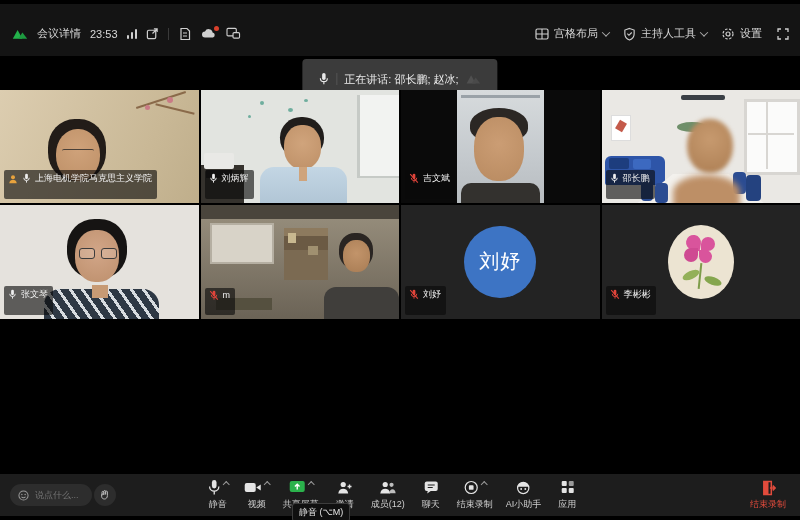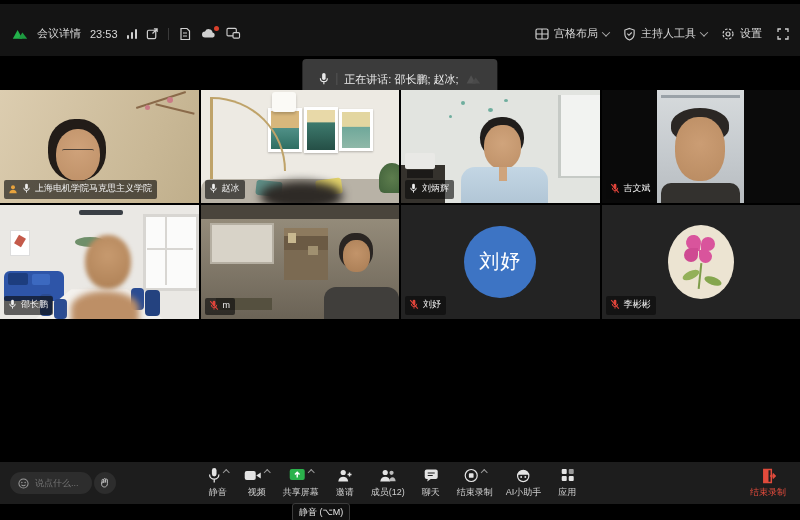--- a/index.html
+++ b/index.html
@@ -20,29 +20,29 @@
   
   #banner{position:absolute;left:50%;top:59px;transform:translateX(-50%);height:40px;
           background:#3b3b3b;border-radius:4px;display:flex;align-items:center;gap:7px;
           padding:0 16px;font-size:11px;color:#ececec;box-shadow:0 1px 3px rgba(0,0,0,.5);}
   
   #grid{position:absolute;left:0;top:90px;width:800px;height:344px;display:grid;
         grid-template-columns:repeat(4,1fr);grid-template-rows:repeat(3,1fr);gap:2px;background:#000;}
   .tile{position:relative;background:#232323;overflow:hidden;}
   .tile.active{outline:2px solid #3fa75f;outline-offset:-2px;}
   .nlabel{position:absolute;left:4px;bottom:4px;display:flex;align-items:center;gap:4px;
-          background:rgba(10,10,10,.62);border-radius:2px;padding:2px 5px 4px 4px;
+          background:rgba(10,10,10,.62);border-radius:2px;padding:2px 5px 14px 4px;
           font-size:9px;color:#f0f0f0;max-width:92%;white-space:nowrap;z-index:5;}
   .nlabel svg{flex:0 0 auto;}
   .avatarblue{position:absolute;left:50%;top:50%;transform:translate(-50%,-50%);
           width:72px;height:72px;border-radius:50%;background:#3d74c4;color:#fff;
           display:flex;align-items:center;justify-content:center;font-size:20px;letter-spacing:1px;}
   .circ{position:absolute;left:50%;top:50%;transform:translate(-50%,-50%);border-radius:50%;overflow:hidden;}
   
-  #botbar{position:absolute;left:0;bottom:16px;width:800px;height:42px;background:#1d1d1d;}
+  #botbar{position:absolute;left:0;bottom:4px;width:800px;height:42px;background:#1d1d1d;}
   #chatpill{position:absolute;left:10px;top:10px;width:66px;height:22px;border-radius:11px;
             background:#2d2d2d;display:flex;align-items:center;gap:4px;padding:0 8px;}
   #chatpill input{background:transparent;border:none;outline:none;width:44px;
             font-size:9px;color:#9a9a9a;font-family:"Liberation Sans",sans-serif;}
   #reactbtn{position:absolute;left:94px;top:10px;width:22px;height:22px;border-radius:50%;
             background:#2d2d2d;display:flex;align-items:center;justify-content:center;}
   #ctrbtns{position:absolute;left:50%;top:4px;transform:translateX(-52%);display:flex;gap:13px;align-items:flex-start;}
   .cbtn{display:flex;flex-direction:column;align-items:center;gap:2px;cursor:default;min-width:26px;}
   .cbtn .ic{height:18px;display:flex;align-items:center;gap:2px;}
   .cbtn .lb{font-size:9px;color:#cfcfcf;white-space:nowrap;}
@@ -151,41 +151,20 @@
             <path d="M1.5 11c.5-3 2.4-4 4.5-4s4 1 4.5 4z" fill="#e8a33d"></path>
         </svg>
         <svg width="9" height="11" viewBox="0 0 12 16">
           <rect x="4" y="1" width="4" height="8" rx="2" fill="#eee"></rect>
             <path d="M2 7a4 4 0 0 0 8 0M6 11v3" fill="none" stroke="#eee" stroke-width="1.4"></path>
         </svg>
         <span>上海电机学院马克思主义学院</span>
       </div>
     </div>
 
-    <div class="tile">
-      <div class="abs" style="inset:0;background:#edeae3"></div>
-      <div class="abs" style="left:34%;top:16%;width:28px;height:38px;background:linear-gradient(#d8b77c 45%,#4f8f86 46%,#2e6e62);border:3px solid #fff;box-shadow:0 1px 2px rgba(0,0,0,.25)"></div>
-      <div class="abs" style="left:52%;top:15%;width:28px;height:40px;background:linear-gradient(#e8d9a8 30%,#3d7a6d 32%,#254f46);border:3px solid #fff;box-shadow:0 1px 2px rgba(0,0,0,.25)"></div>
-      <div class="abs" style="left:70%;top:17%;width:28px;height:36px;background:linear-gradient(#e3d6a0 40%,#6fa89a 42%,#8fb8a8);border:3px solid #fff;box-shadow:0 1px 2px rgba(0,0,0,.25)"></div>
-      <div class="abs" style="left:6%;top:6%;width:72px;height:72px;border:2.5px solid #bfa369;border-bottom:none;border-left:none;border-radius:0 100% 0 0;"></div>
-      <div class="abs" style="left:5%;top:6%;width:2.5px;height:86%;background:#bfa369"></div>
-      <div class="abs" style="left:36%;top:2%;width:24px;height:20px;background:#fbfaf6;border-radius:3px;box-shadow:0 2px 3px rgba(0,0,0,.2)"></div>
-      <div class="abs" style="left:0;bottom:0;width:100%;height:24px;background:#b8b2a6;border-radius:10px 10px 0 0"></div>
-      <div class="abs" style="left:58%;bottom:8px;width:26px;height:16px;background:#e3d36b;border-radius:3px;transform:rotate(-8deg)"></div>
-      <div class="abs" style="left:28%;bottom:7px;width:26px;height:15px;background:#5e8d85;border-radius:3px;transform:rotate(6deg)"></div>
-      <div class="abs" style="right:-6px;bottom:10px;width:26px;height:30px;background:radial-gradient(#5d7d4d,#40603a);border-radius:50% 50% 20% 20%"></div>
-      <div class="abs" style="left:30%;bottom:-8px;width:42%;height:30px;background:#2e2a26;border-radius:50%;filter:blur(5px)"></div>
-      <div class="nlabel">
-        <svg width="9" height="11" viewBox="0 0 12 16">
-          <rect x="4" y="1" width="4" height="8" rx="2" fill="#eee"></rect>
-            <path d="M2 7a4 4 0 0 0 8 0M6 11v3" fill="none" stroke="#eee" stroke-width="1.4"></path>
-        </svg>
-        <span>赵冰</span>
-      </div>
-    </div>
 
     <div class="tile">
       <div class="abs" style="inset:0;background:#e2e4e0"></div>
       <div class="abs" style="left:79%;top:4%;width:21%;height:74%;background:#f2f3f1;border-left:3px solid #c6cac6;box-shadow:inset 0 -2px 0 #c6cac6"></div>
       <div class="abs" style="left:30%;top:10%;width:4px;height:4px;border-radius:50%;background:#6fae9e"></div>
       <div class="abs" style="left:44%;top:16%;width:5px;height:4px;border-radius:50%;background:#6fae9e"></div>
       <div class="abs" style="left:52%;top:8%;width:4px;height:3px;border-radius:50%;background:#6fae9e"></div>
       <div class="abs" style="left:24%;top:22%;width:3px;height:3px;border-radius:50%;background:#6fae9e"></div>
       <div class="abs" style="left:0;bottom:0;width:22%;height:34%;background:#35322d"></div>
       <div class="abs" style="left:2%;bottom:30%;width:15%;height:14%;background:#e9e9e6;border-radius:2px"></div>
@@ -242,20 +221,36 @@
       <div class="abs" style="left:36%;bottom:-6px;width:34%;height:34px;border-radius:50% 50% 0 0;background:#bd8f66;filter:blur(3px)"></div>
       <div class="nlabel">
         <svg width="9" height="11" viewBox="0 0 12 16">
           <rect x="4" y="1" width="4" height="8" rx="2" fill="#eee"></rect>
             <path d="M2 7a4 4 0 0 0 8 0M6 11v3" fill="none" stroke="#eee" stroke-width="1.4"></path>
         </svg>
         <span>邵长鹏</span>
       </div>
     </div>
 
+    <div class="tile">
+      <div class="abs" style="inset:0;background:#e5e2dd"></div>
+      <div class="abs" style="left:34%;top:12%;width:60px;height:60px;border-radius:46%;background:#161413"></div>
+      <div class="abs" style="left:38%;top:22%;width:44px;height:52px;border-radius:46%;background:radial-gradient(circle at 50% 42%,#d2a688,#bd8f6c)"></div>
+      <div class="abs" style="left:40%;top:38%;width:14px;height:9px;border:1.5px solid #3c3c3c;border-radius:3px;background:rgba(255,255,255,.15)"></div>
+      <div class="abs" style="left:51%;top:38%;width:14px;height:9px;border:1.5px solid #3c3c3c;border-radius:3px;background:rgba(255,255,255,.15)"></div>
+      <div class="abs" style="left:22%;bottom:0;width:58%;height:26%;border-radius:16px 16px 0 0;background:repeating-linear-gradient(55deg,#2e3844 0 7px,#d8dce0 7px 10px)"></div>
+      <div class="abs" style="left:46.5%;bottom:18%;width:8%;height:12%;background:#c79a74"></div>
+      <div class="nlabel">
+        <svg width="9" height="11" viewBox="0 0 12 16">
+          <rect x="4" y="1" width="4" height="8" rx="2" fill="#eee"></rect>
+            <path d="M2 7a4 4 0 0 0 8 0M6 11v3" fill="none" stroke="#eee" stroke-width="1.4"></path>
+        </svg>
+        <span>张文琴</span>
+      </div>
+    </div>
 
     <div class="tile">
       <div class="abs" style="inset:0;background:linear-gradient(#9a917f,#6b6356)"></div>
       <div class="abs" style="left:0;top:0;width:100%;height:12%;background:#4a453c"></div>
       <div class="abs" style="left:5%;top:16%;width:30%;height:32%;background:#d8d3c8;border:2px solid #b5afa2"></div>
       <div class="abs" style="left:42%;top:20%;width:22%;height:46%;background:#7b6a52;box-shadow:inset 0 8px 0 #8d7a5e, inset 0 22px 0 #6b5a44"></div>
       <div class="abs" style="left:44%;top:24%;width:8px;height:10px;background:#c8b890"></div>
       <div class="abs" style="left:54%;top:36%;width:10px;height:9px;background:#a09070"></div>
       <div class="abs" style="left:8%;bottom:8%;width:28%;height:10%;background:#55503f"></div>
       <div class="abs" style="left:70%;top:24%;width:34px;height:36px;border-radius:46%;background:#2a2522"></div>

